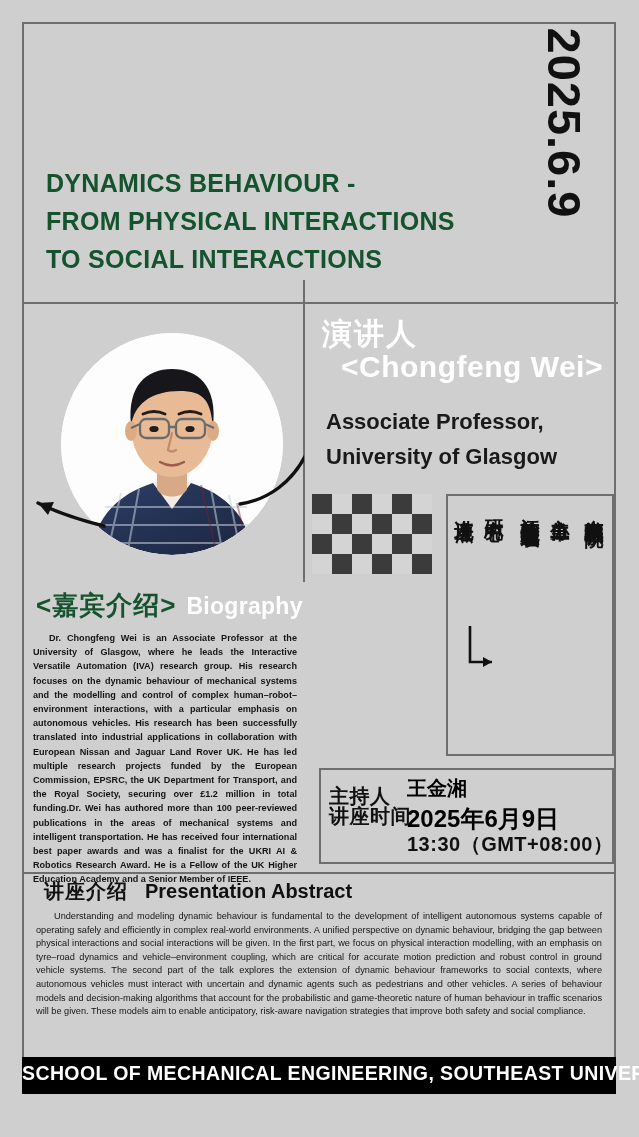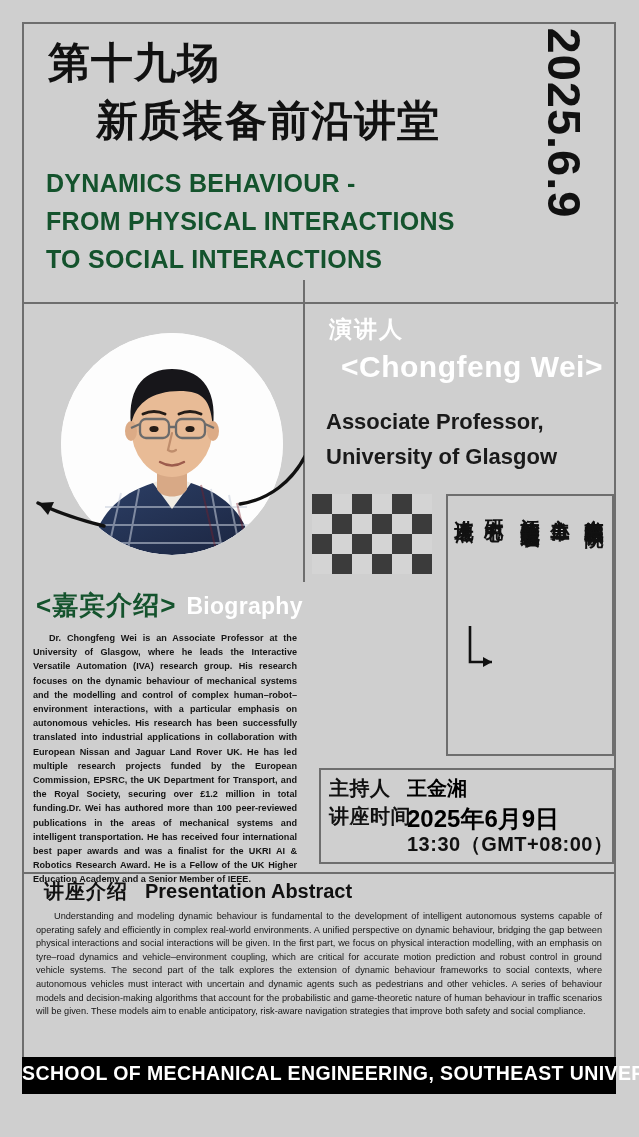--- a/index.html
+++ b/index.html
@@ -84,22 +84,22 @@
     position:absolute;left:0;top:0;width:222px;height:222px;
   }
   .arrow-r{position:absolute;left:212px;top:122px;width:86px;height:82px;}
   .arrow-l{position:absolute;left:6px;top:186px;width:78px;height:40px;}
 
   
   .speaker{
     position:absolute;left:313px;top:306px;width:300px;height:190px;
   }
   .sp-label{
-    position:absolute;left:16px;top:8px;
-    font-size:23px;font-weight:bold;color:#ffffff;letter-spacing:2px;
+    position:absolute;left:9px;top:8px;
+    font-size:30px;font-weight:bold;color:#ffffff;letter-spacing:2px;
   }
   .sp-name{
     position:absolute;left:28px;top:44px;
     font-size:30px;font-weight:bold;color:#ffffff;letter-spacing:0.5px;
   }
   .sp-role1{
     position:absolute;left:13px;top:103px;
     font-size:22px;font-weight:bold;color:#1a1a1a;
   }
   .sp-role2{
@@ -169,21 +169,21 @@
 
   
   .host-box{
     position:absolute;left:319px;top:768px;width:295px;height:96px;
     border:2px solid #6e6e6e;box-sizing:border-box;
   }
   .host-row{
     position:absolute;left:8px;font-size:20px;font-weight:bold;color:#111;
     white-space:nowrap;letter-spacing:0.5px;
   }
-  .hr1{top:5px;}
+  .hr1{top:13px;}
   .hr2{top:33px;}
   .hr3{top:61px;left:86px;}
   .host-val{position:absolute;left:86px;font-weight:bold;}
   .hv1{top:5px;font-size:20px;}
   .hv2{top:33px;font-size:24px;}
 
   
   .abs-panel{
     position:absolute;left:24px;top:872px;width:590px;height:180px;
     border-top:2px solid #6e6e6e;
@@ -216,24 +216,20 @@
 </style>
 </head>
 <body>
 
 <div class="poster">
 
   <div class="frame"></div>
 
   <div class="header">
 
-    <div class="cn-title">
-      <div class="cn-line1">第十九场</div>
-      <div class="cn-line2">新质装备前沿讲堂</div>
-    </div>
 
     <div class="en-title">
       <div>DYNAMICS BEHAVIOUR -</div>
       <div>FROM PHYSICAL  INTERACTIONS</div>
       <div>TO SOCIAL INTERACTIONS</div>
     </div>
 
     <div class="date-vert">
       <span>2025.6.9</span>
     </div>

